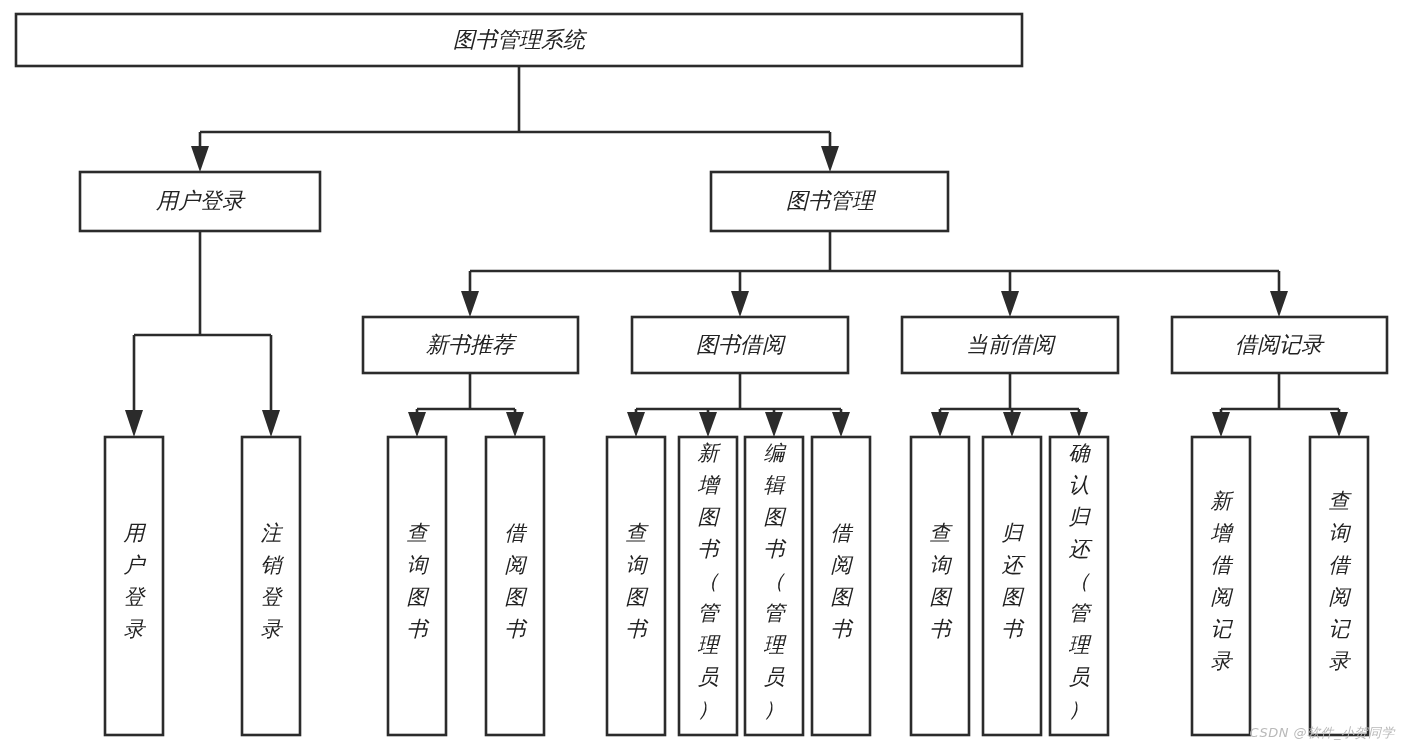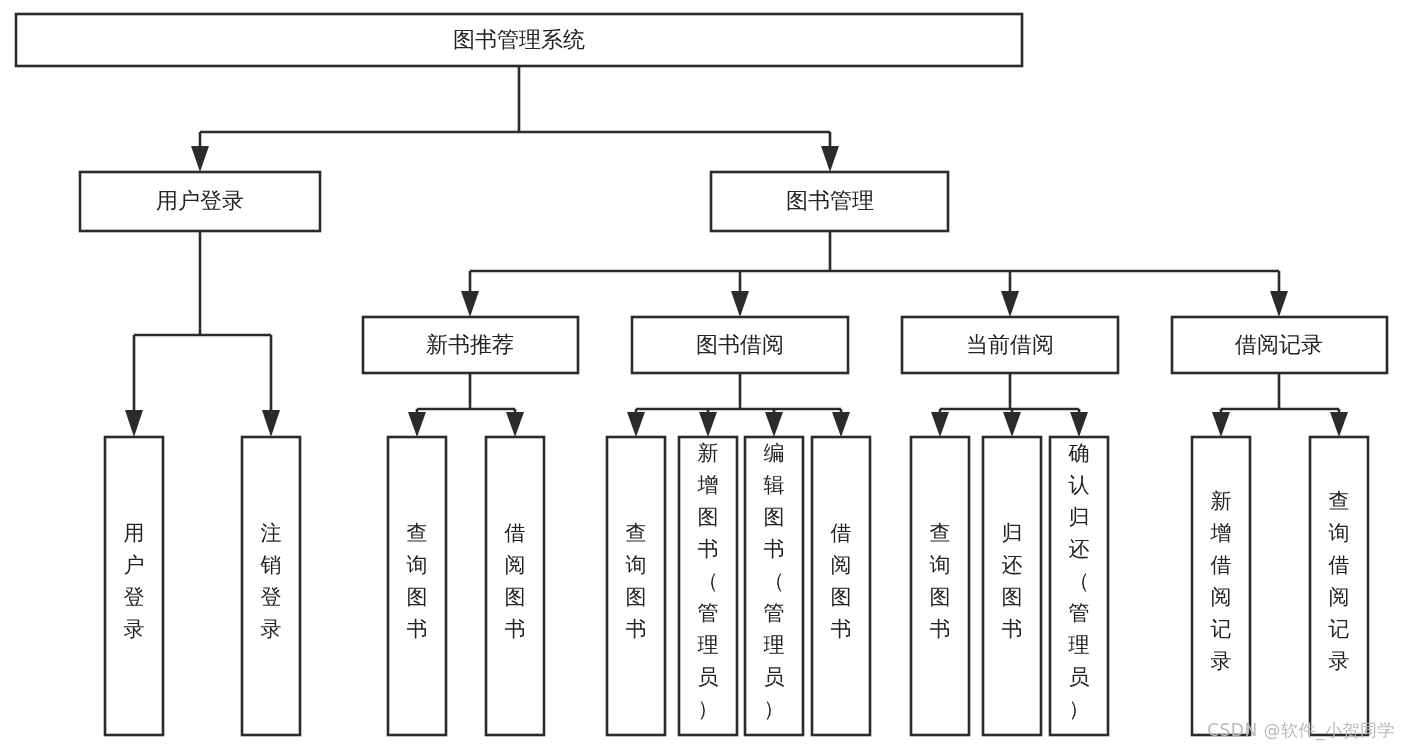--- a/index.html
+++ b/index.html
@@ -10,20 +10,21 @@
   }
   body {
     font-family: "Liberation Sans", "DejaVu Sans", sans-serif;
   }
   #diagram-root {
     position: relative;
     width: 1405px;
     height: 747px;
     background: #ffffff;
     overflow: hidden;
+    font-style: italic;
   }
   svg#flowchart {
     display: block;
     width: 1405px;
     height: 747px;
   }
   .node-box {
     fill: #ffffff;
     stroke: #2b2b2b;
     stroke-width: 2.6;
@@ -49,21 +50,21 @@
     fill: #222222;
     font-family: "DejaVu Sans", "Liberation Sans", sans-serif;
     font-size: 21px;
     text-anchor: middle;
   }
   .watermark {
     position: absolute;
     right: 10px;
     bottom: 5px;
     font-family: "DejaVu Sans", "Liberation Sans", sans-serif;
-    font-size: 17px;
+    font-size: 13px;
     color: #b9b9b9;
     letter-spacing: 0.5px;
     white-space: nowrap;
     pointer-events: none;
   }
 </style>
 </head>
 <body>
 
 <div id="diagram-root">

